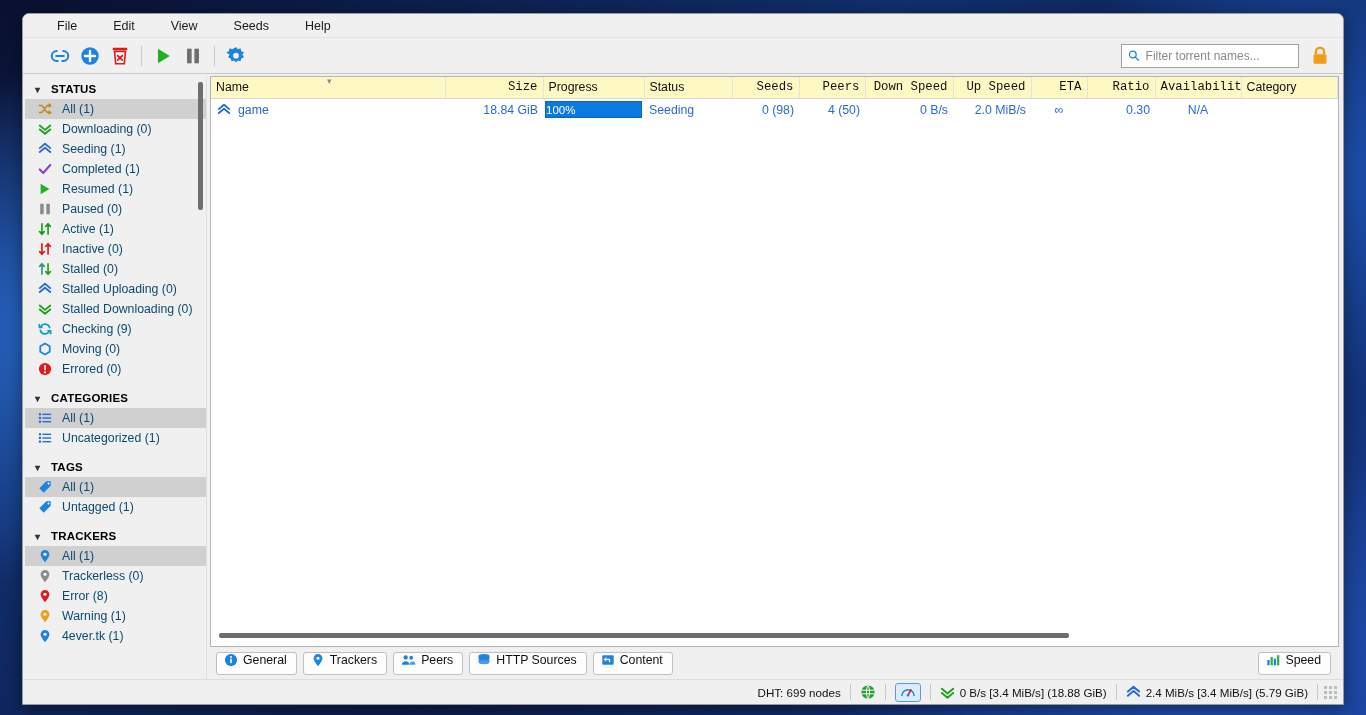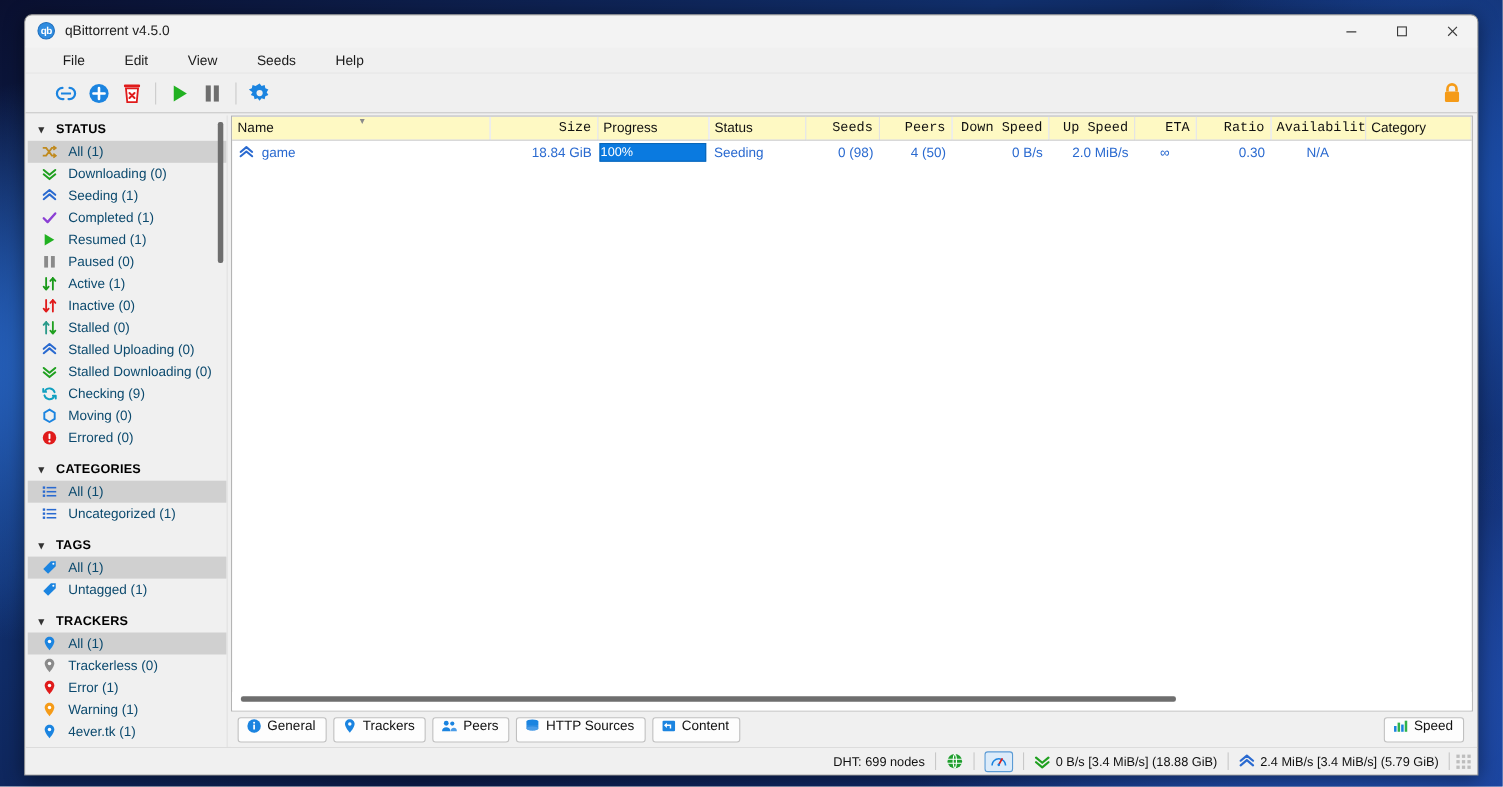--- a/index.html
+++ b/index.html
@@ -169,42 +169,20 @@
     background: #dcebf9; display: flex; align-items: center; justify-content: center;
   }
   .grip { display: grid; grid-template-columns: repeat(3,3px); gap: 2px; margin-left: 6px; }
   .grip i { width: 3px; height: 3px; background: #bdbdbd; display: block; }
 </style>
 </head>
 <body>
 
 <div id="window">
 
-  <div class="titlebar">
-    <div class="app-icon">qb</div>
-    <div class="title-text">qBittorrent v4.5.0</div>
-    <div class="win-controls">
-      <div class="win-btn">
-        <svg width="11" height="11" viewBox="0 0 11 11">
-            <line x1="1" y1="6" x2="10" y2="6" stroke="currentColor" stroke-width="1"></line>
-          </svg>
-      </div>
-      <div class="win-btn">
-        <svg width="11" height="11" viewBox="0 0 11 11">
-            <rect x="1.5" y="1.5" width="8" height="8" fill="none" stroke="currentColor" stroke-width="1"></rect>
-          </svg>
-      </div>
-      <div class="win-btn close">
-        <svg width="11" height="11" viewBox="0 0 11 11">
-            <line x1="1.5" y1="1.5" x2="9.5" y2="9.5" stroke="currentColor" stroke-width="1"></line>
-            <line x1="9.5" y1="1.5" x2="1.5" y2="9.5" stroke="currentColor" stroke-width="1"></line>
-          </svg>
-      </div>
-    </div>
-  </div>
 
   <div class="menubar">
     <div class="menu-item">File</div>
     <div class="menu-item">Edit</div>
     <div class="menu-item">View</div>
     <div class="menu-item">Seeds</div>
     <div class="menu-item">Help</div>
   </div>
 
   <div class="toolbar">
@@ -242,20 +220,27 @@
     </div>
     <div class="tb-sep"></div>
     <div class="tb-btn">
       <svg width="22" height="22" viewBox="0 0 24 24">
         <path d="M12 2.2l2 2.4 3-1 .7 3.1 3 1.3-1.7 2.7 1.7 2.7-3 1.3-.7 3.1-3-1-2 2.4-2-2.4-3 1-.7-3.1-3-1.3 1.7-2.7L1.3 8l3-1.3.7-3.1 3 1z" fill="#1b84e0"></path>
         <circle cx="12" cy="11.6" r="3.1" fill="#f0f0f0"></circle>
       </svg>
     </div>
 
     <div class="tb-right">
+      <div class="search-box">
+        <svg width="13" height="13" viewBox="0 0 16 16">
+          <circle cx="6.6" cy="6.6" r="4.6" fill="none" stroke="#1b84e0" stroke-width="1.8"></circle>
+          <line x1="10.2" y1="10.2" x2="14.5" y2="14.5" stroke="#1b84e0" stroke-width="1.8" stroke-linecap="round"></line>
+        </svg>
+        <input type="text" placeholder="Filter torrent names..." style="">
+      </div>
       <div class="lock-btn">
         <svg width="22" height="22" viewBox="0 0 24 24">
           <path d="M7.5 10V7.5a4.5 4.5 0 0 1 9 0V10" fill="none" stroke="#f59b18" stroke-width="2.6"></path>
           <rect x="5" y="10" width="14" height="10.5" rx="1.5" fill="#f59b18"></rect>
         </svg>
       </div>
     </div>
   </div>
 
   <div class="main">
@@ -471,21 +456,21 @@
           </span>
           <span>Trackerless (0)</span>
         </div>
         <div class="sb-item">
           <span class="sb-icon">
             <svg width="14" height="14" viewBox="0 0 16 16">
                 <path d="M8 1C5.2 1 3 3.2 3 6c0 3.6 5 9 5 9s5-5.4 5-9c0-2.8-2.2-5-5-5z" fill="#e01b1b"></path>
                 <circle cx="8" cy="6" r="1.8" fill="#fff"></circle>
               </svg>
           </span>
-          <span>Error (1)</span>
+          <span>Error (8)</span>
         </div>
         <div class="sb-item">
           <span class="sb-icon">
             <svg width="14" height="14" viewBox="0 0 16 16">
                 <path d="M8 1C5.2 1 3 3.2 3 6c0 3.6 5 9 5 9s5-5.4 5-9c0-2.8-2.2-5-5-5z" fill="#f59b18"></path>
                 <circle cx="8" cy="6" r="1.8" fill="#fff"></circle>
               </svg>
           </span>
           <span>Warning (1)</span>
         </div>

